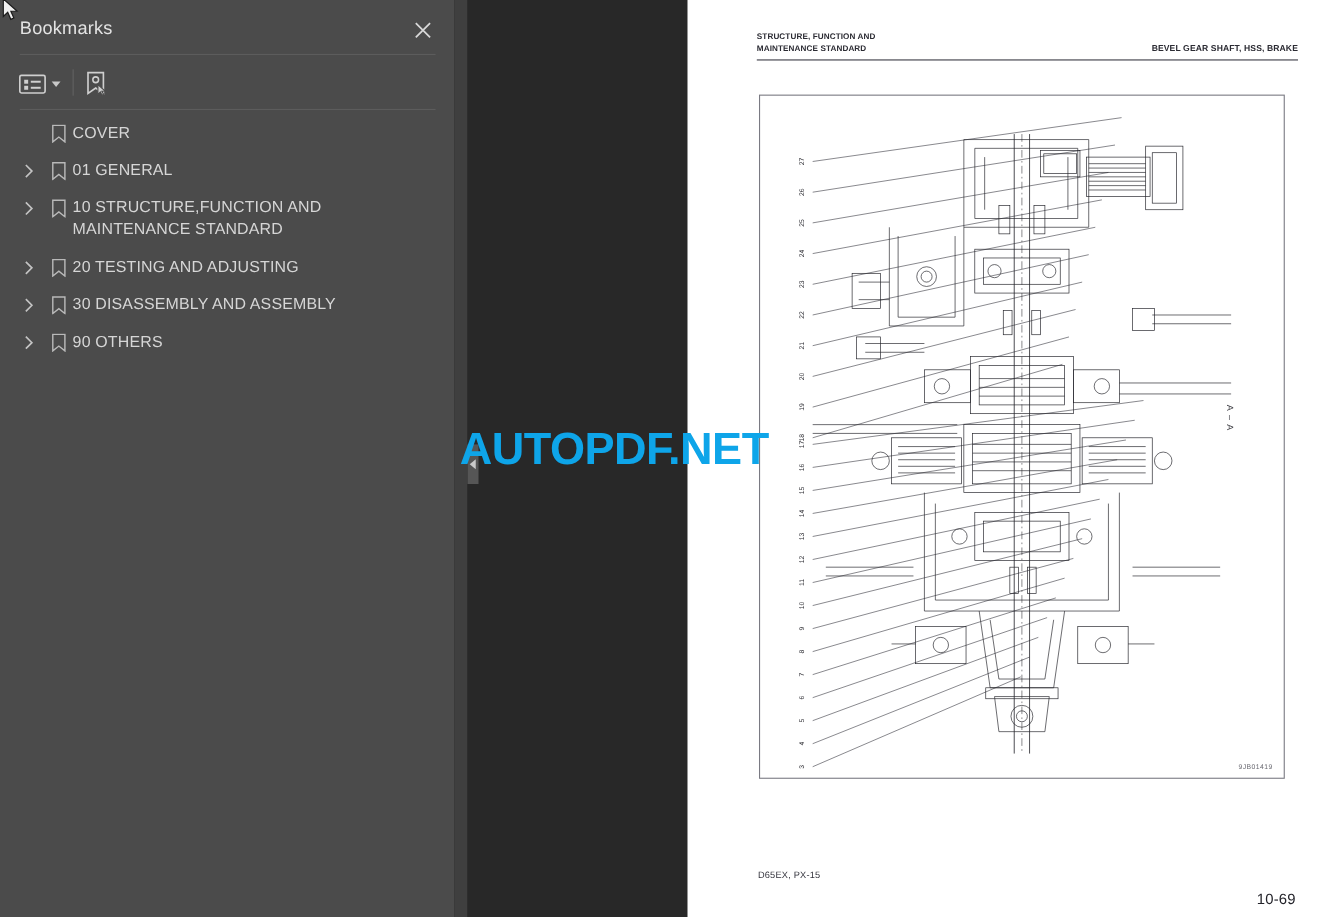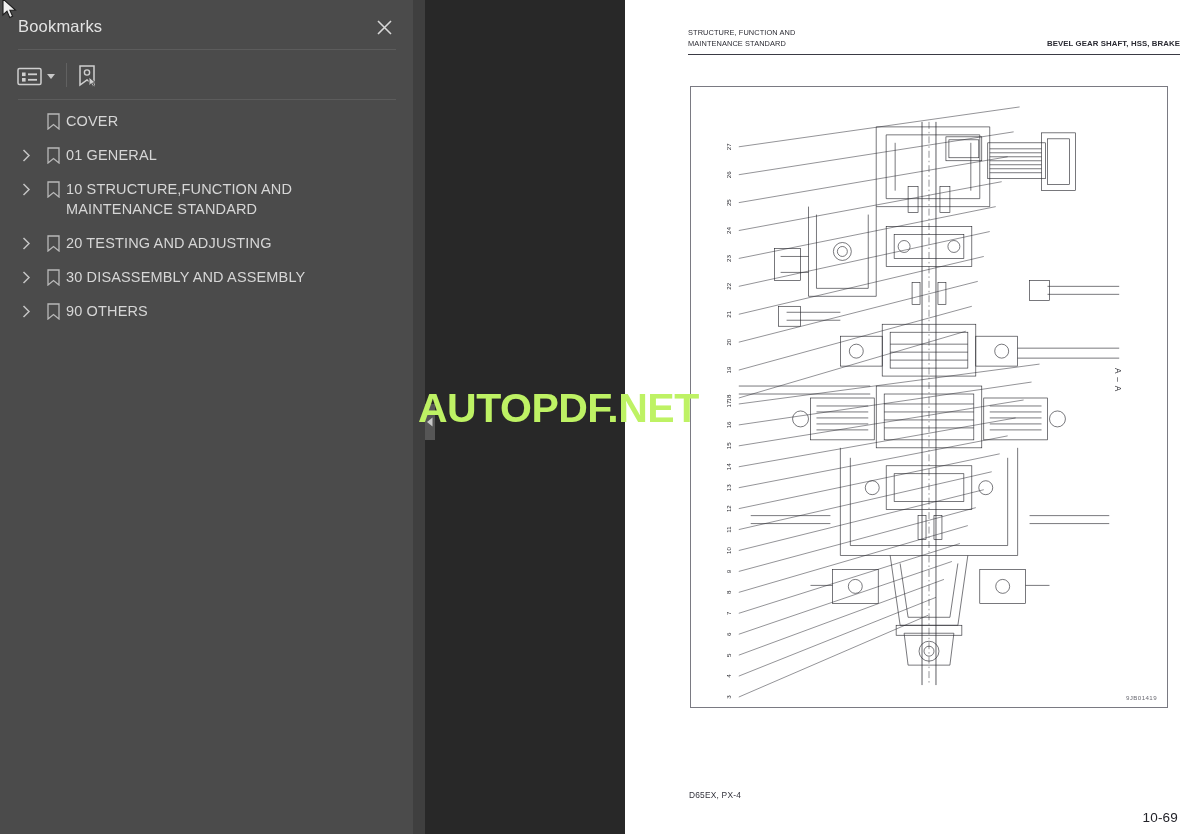--- a/index.html
+++ b/index.html
@@ -92,21 +92,21 @@
 
   
   #page {
     position: absolute; left: 625px; top: 0;
     width: 575px; height: 834px; background: #ffffff;
   }
   #doc-header {
     position: absolute; left: 63px; top: 28px; width: 492px;
   }
   #hdr-left {
-    font-size: 7.4px; font-weight: normal; color: #2b2b33;
+    font-size: 7.4px; font-weight: bold; color: #2b2b33;
     line-height: 10.5px; letter-spacing: .1px; float: left;
   }
   #hdr-right {
     font-size: 7.8px; font-weight: bold; color: #2b2b33;
     letter-spacing: .1px; float: right; margin-top: 11px;
   }
   #hdr-rule {
     position: absolute; left: 63px; top: 54px;
     width: 492px; height: 1.4px; background: #3a3a44;
   }
@@ -132,21 +132,21 @@
     font-size: 8.4px; color: #33333c; letter-spacing: .2px;
   }
   #foot-right {
     position: absolute; right: 22px; top: 786px;
     font-size: 13.5px; color: #23232a; letter-spacing: .2px; margin-top: 24px;
   }
 
   
   #watermark {
     position: absolute; left: 418px; top: 385px;
-    font-size: 41px; font-weight: bold; color: #bef264;
+    font-size: 41px; font-weight: bold; color: #0ea5e9;
     letter-spacing: -.5px; white-space: nowrap;
     pointer-events: none;
   }
 
   
   #cursor { position: absolute; left: 2px; top: -2px; pointer-events: none; }
 </style>
 </head>
 <body>
 
@@ -425,21 +425,21 @@
           <rect x="88" y="220" width="22" height="20"></rect>
           <path d="M358 200 L430 200 M358 208 L430 208"></path>
           <rect x="340" y="194" width="20" height="20"></rect>
           <path d="M340 430 L420 430 M340 438 L420 438"></path>
           <path d="M60 430 L140 430 M60 438 L140 438"></path>
         </g>
       </svg>
       <div id="drawing-id">9JB01419</div>
     </div>
 
-    <div id="foot-left">D65EX, PX-4</div>
+    <div id="foot-left">D65EX, PX-15</div>
     <div id="foot-right">10-69</div>
   </div>
 
   <div id="section-label">A – A</div>
 
   <div id="watermark">AUTOPDF.NET</div>
 
   <div id="cursor">
     <svg width="18" height="24" viewBox="0 0 18 24">
       <path d="M1 1 L1 17 L5 13.2 L7.8 19.6 L10.6 18.3 L7.9 12.2 L13.4 12 Z" fill="#f0f0f0" stroke="#1c1c1c" stroke-width="1.1"></path>

